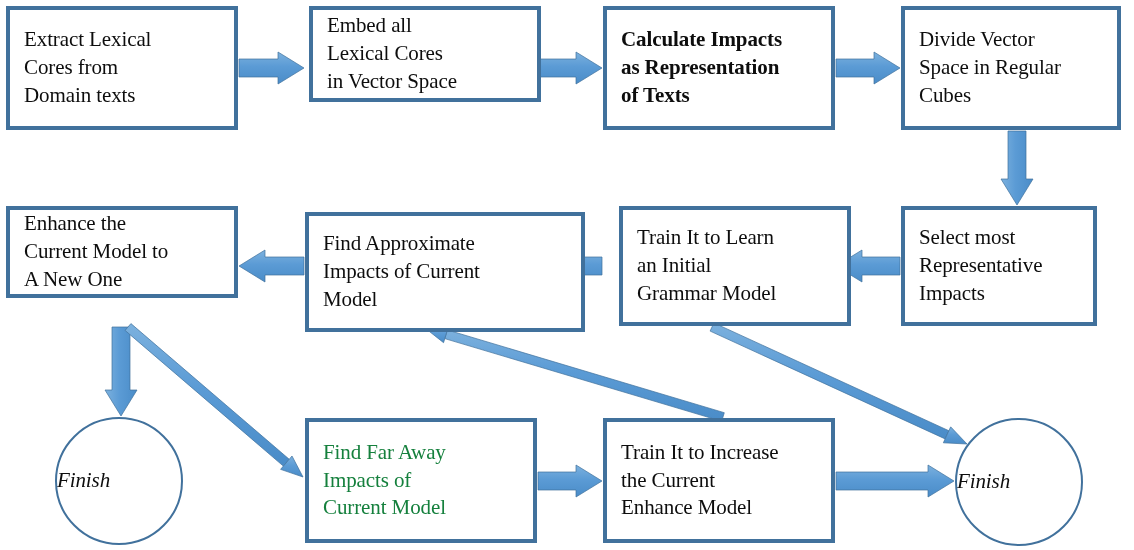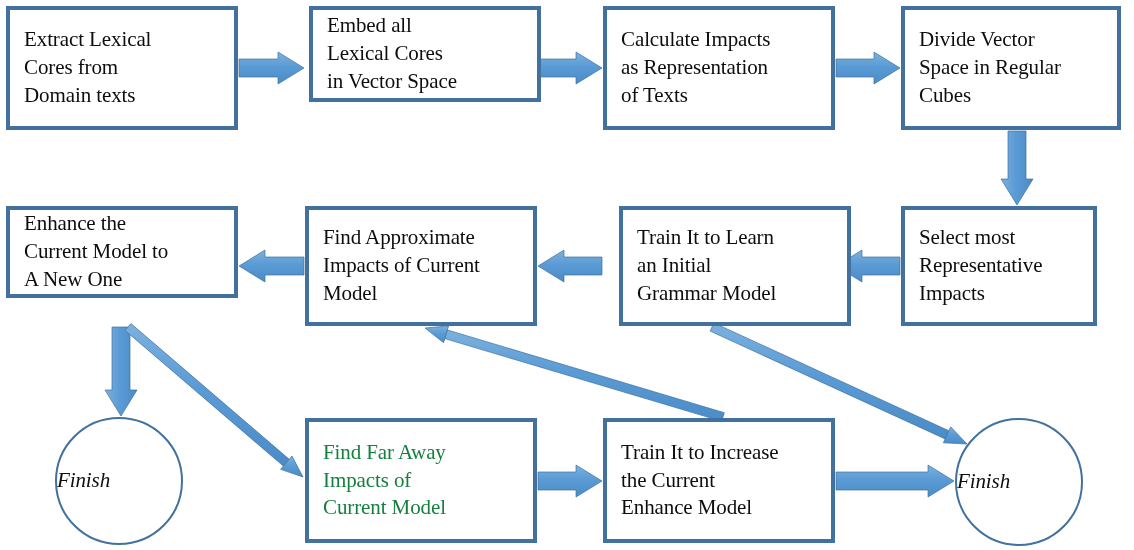--- a/index.html
+++ b/index.html
@@ -99,35 +99,35 @@
         <div class="node-label" style="color: rgb(13, 13, 13);">Extract Lexical
 Cores from
 Domain texts</div>
       </div>
       <div class="node box" style="left: 309px; top: 6px; width: 232px; height: 96px; border-color: rgb(65, 113, 156);">
         <div class="node-label" style="color: rgb(13, 13, 13);">Embed all
 Lexical Cores
 in Vector Space</div>
       </div>
       <div class="node box" style="left: 603px; top: 6px; width: 232px; height: 124px; border-color: rgb(65, 113, 156);">
-        <div class="node-label" style="color: rgb(13, 13, 13);">Calculate Impacts
+        <div class="node-label" style="color: rgb(13, 13, 13); font-weight: bold;">Calculate Impacts
 as Representation
 of Texts</div>
       </div>
       <div class="node box" style="left: 901px; top: 6px; width: 220px; height: 124px; border-color: rgb(65, 113, 156);">
         <div class="node-label" style="color: rgb(13, 13, 13);">Divide Vector
 Space in Regular
 Cubes</div>
       </div>
       <div class="node box" style="left: 6px; top: 206px; width: 232px; height: 92px; border-color: rgb(65, 113, 156);">
         <div class="node-label" style="color: rgb(13, 13, 13);">Enhance the
 Current Model to
 A New One</div>
       </div>
-      <div class="node box" style="left: 305px; top: 206px; width: 232px; height: 120px; border-color: rgb(65, 113, 156);">
+      <div class="node box" style="left: 305px; top: 212px; width: 280px; height: 120px; border-color: rgb(65, 113, 156);">
         <div class="node-label" style="color: rgb(13, 13, 13);">Find Approximate
 Impacts of Current
 Model</div>
       </div>
       <div class="node box" style="left: 619px; top: 206px; width: 232px; height: 120px; border-color: rgb(65, 113, 156);">
         <div class="node-label" style="color: rgb(13, 13, 13);">Train It to Learn
 an Initial
 Grammar Model</div>
       </div>
       <div class="node box" style="left: 901px; top: 206px; width: 196px; height: 120px; border-color: rgb(65, 113, 156);">

